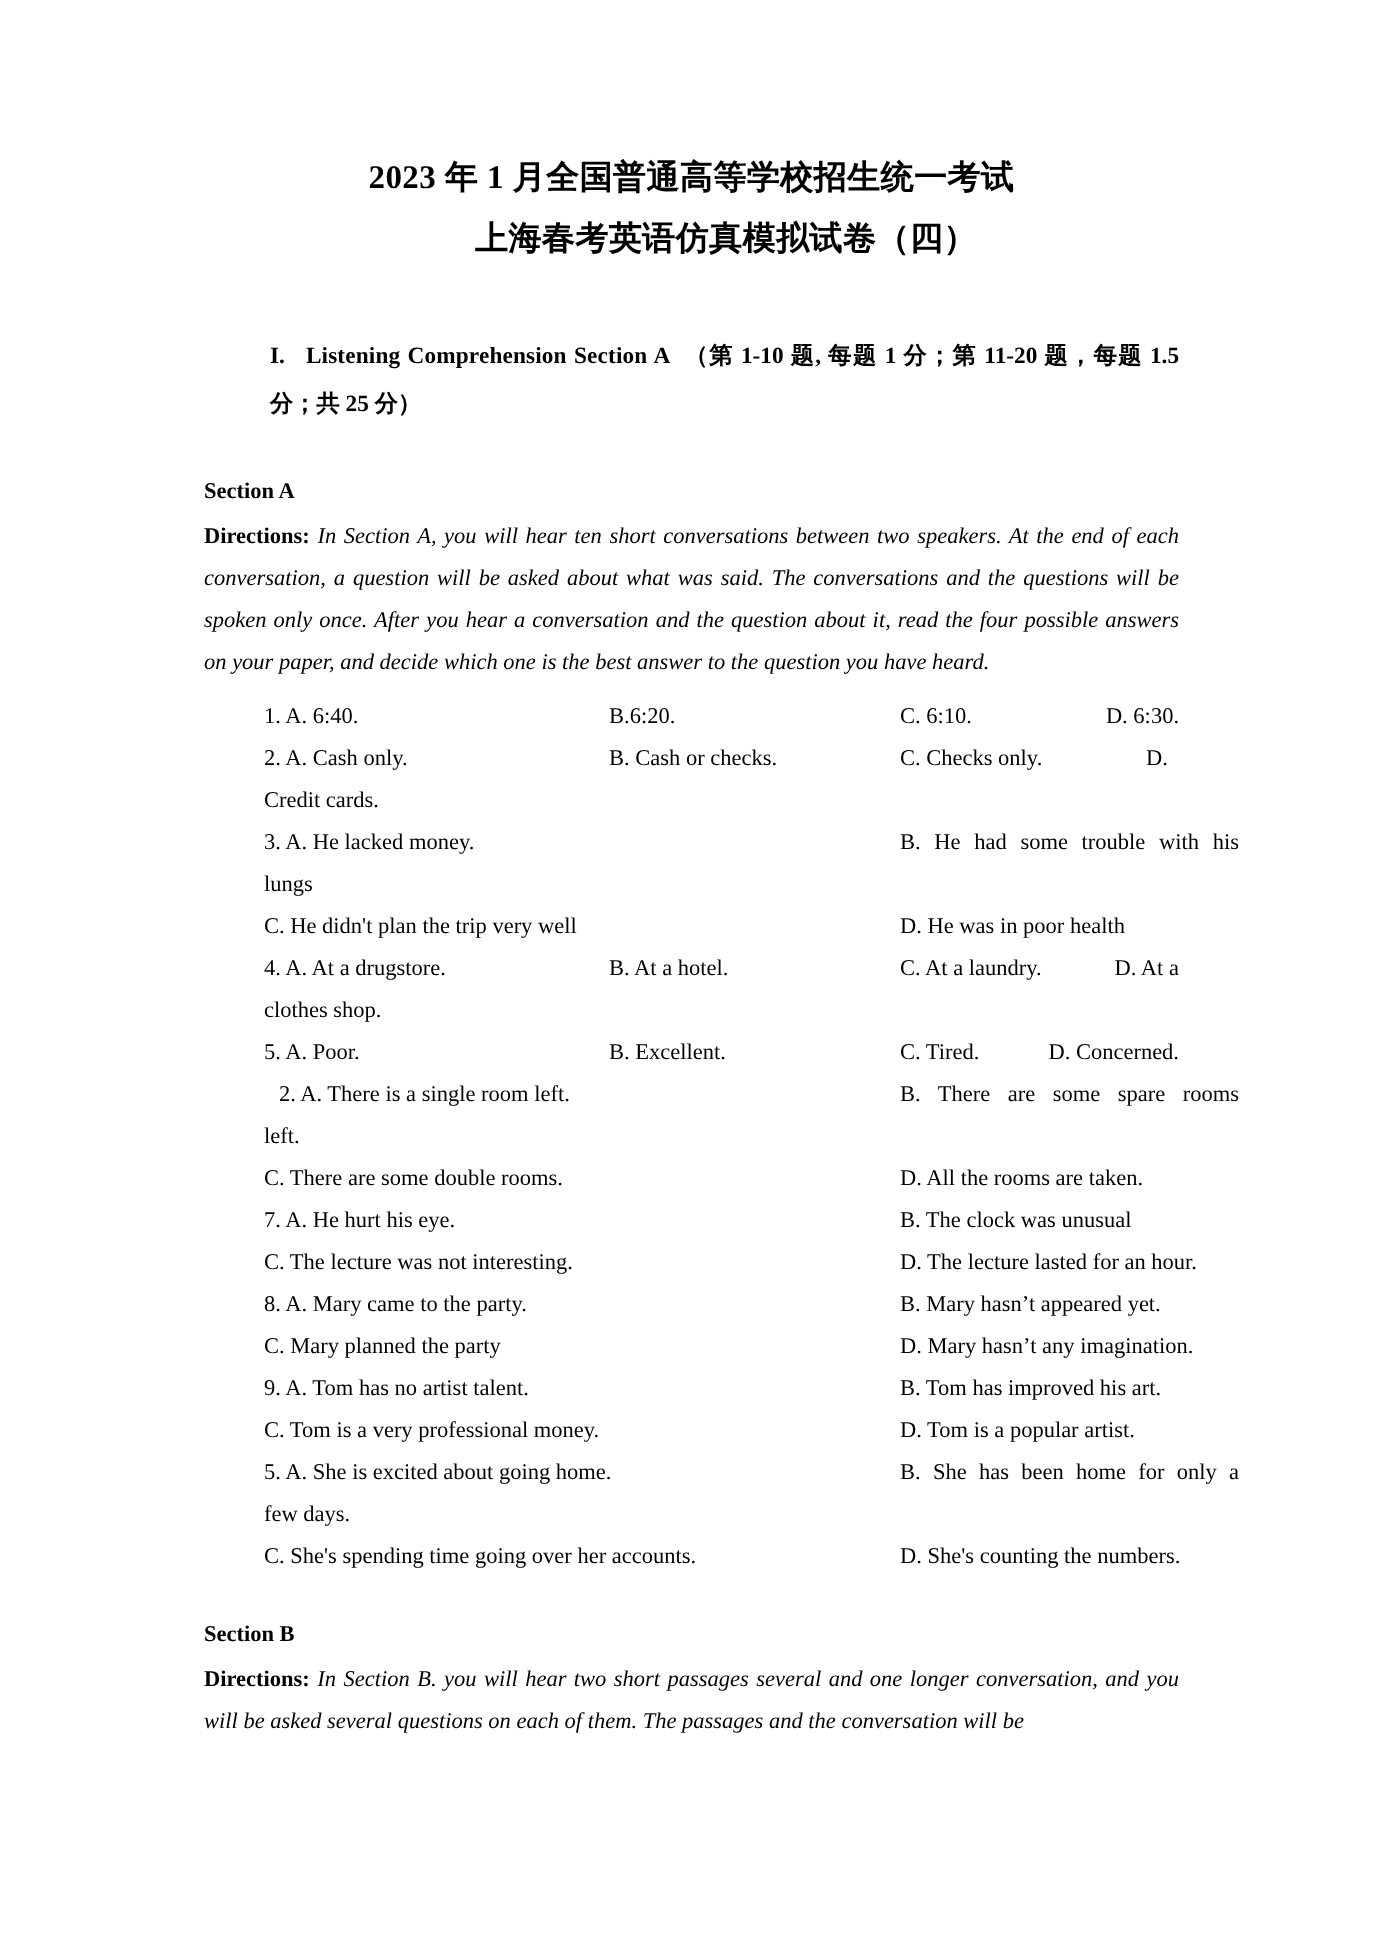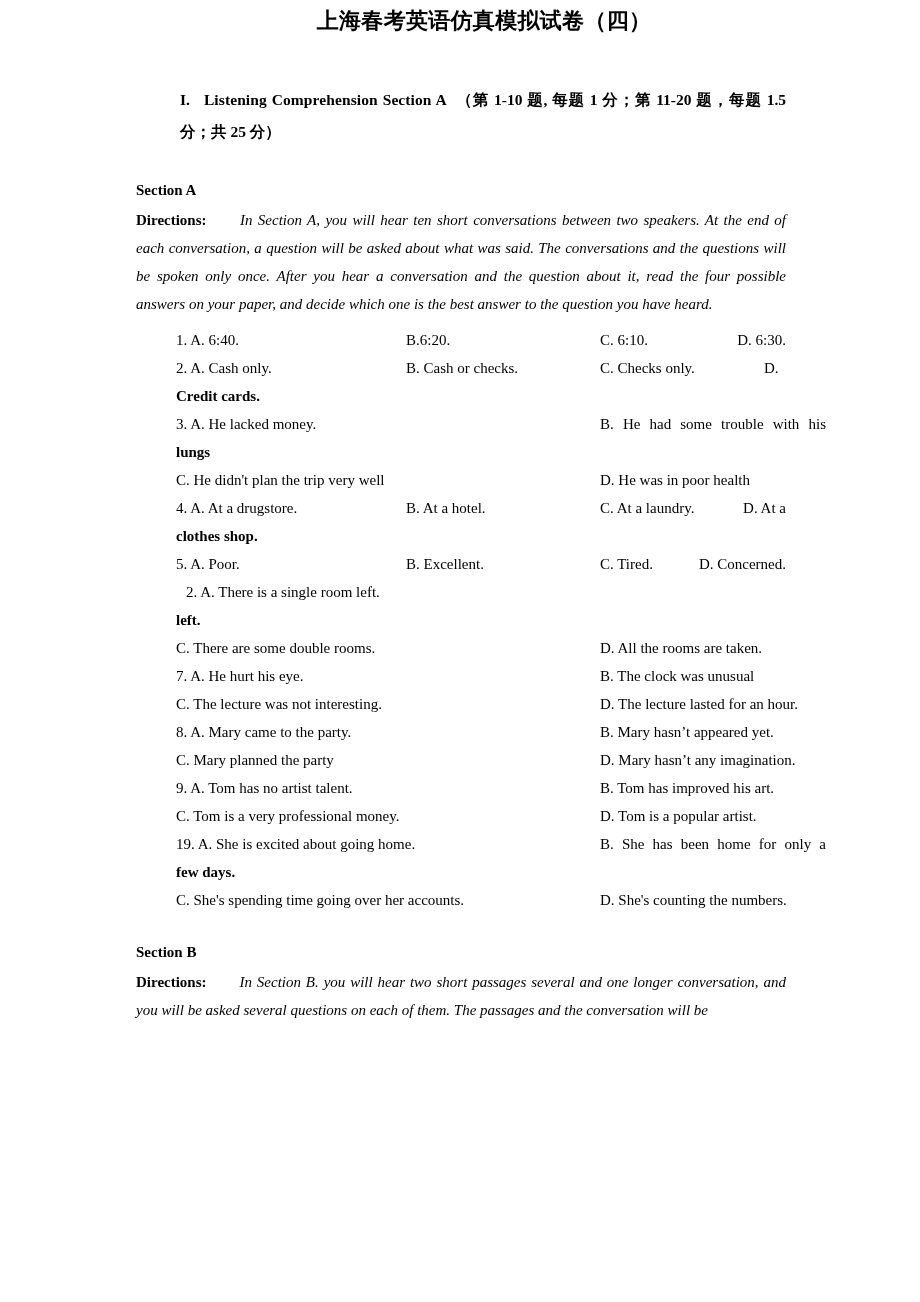--- a/index.html
+++ b/index.html
@@ -67,36 +67,35 @@
     text-align: justify;
     text-align-last: left;
     margin-top: 2px;
   }
   .directions .dir-label {
     font-weight: bold;
     font-style: normal;
   }
   .directions .dir-body {
     font-style: italic;
-    margin-left: 28px;
   }
 
   
   .questions {
     margin-top: 8px;
     font-size: 15px;
     line-height: 28px;
     margin-left: 40px;
   }
   .qline {
     position: relative;
     height: 28px;
     white-space: nowrap;
   }
-  .qline.wrapline { height: 28px; font-weight: bold; }
+  .qline.wrapline { height: 28px; }
 
   .col-a { position: absolute; left: 0; }
   .col-b { position: absolute; left: 230px; text-align: center; }
   .col-c { position: absolute; left: 424px; }
   .col-d { position: absolute; left: 588px; }
 
   .col-a.indent { left: 10px; }
 
   
   .col-b.wide-just {
@@ -110,20 +109,21 @@
 
   .wrap-cont { position: absolute; left: 0; }
 </style>
 </head>
 <body>
 
 <div class="page">
   <div class="content">
 
     <div class="doc-title">
+      <div class="line1">2023 年 1 月全国普通高等学校招生统一考试</div>
       <div class="line2">上海春考英语仿真模拟试卷（四）</div>
     </div>
 
     <div class="roman-head">
       <span class="numeral">I.</span><span class="en">Listening Comprehension Section A</span>&nbsp;&nbsp;<span>（第 1-10 题, 每题 1 分；第 11-20 题，每题 1.5 分；共 25 分）</span>
     </div>
 
     <div class="sec-label">Section A</div>
     <div class="directions">
       <span class="dir-label">Directions:</span>
@@ -173,20 +173,21 @@
 
       <div class="qline">
         <span class="col-a">5. A. Poor.</span>
         <span class="col-b">B. Excellent.</span>
         <span class="col-c">C. Tired.</span>
         <span class="col-d right-flush">D. Concerned.</span>
       </div>
 
       <div class="qline">
         <span class="col-a indent">2. A. There is a single room left.</span>
+        <span class="col-b wide-just">B. There are some spare rooms</span>
       </div>
       <div class="qline wrapline">
         <span class="wrap-cont">left.</span>
       </div>
       <div class="qline">
         <span class="col-a">C. There are some double rooms.</span>
         <span class="col-c">D. All the rooms are taken.</span>
       </div>
 
       <div class="qline">
@@ -210,21 +211,21 @@
       <div class="qline">
         <span class="col-a">9. A. Tom has no artist talent.</span>
         <span class="col-c">B. Tom has improved his art.</span>
       </div>
       <div class="qline">
         <span class="col-a">C. Tom is a very professional money.</span>
         <span class="col-c">D. Tom is a popular artist.</span>
       </div>
 
       <div class="qline">
-        <span class="col-a">19. A. She is excited about going home.</span>
+        <span class="col-a">5. A. She is excited about going home.</span>
         <span class="col-b wide-just">B. She has been home for only a</span>
       </div>
       <div class="qline wrapline">
         <span class="wrap-cont">few days.</span>
       </div>
       <div class="qline">
         <span class="col-a">C. She's spending time going over her accounts.</span>
         <span class="col-c">D. She's counting the numbers.</span>
       </div>
 

